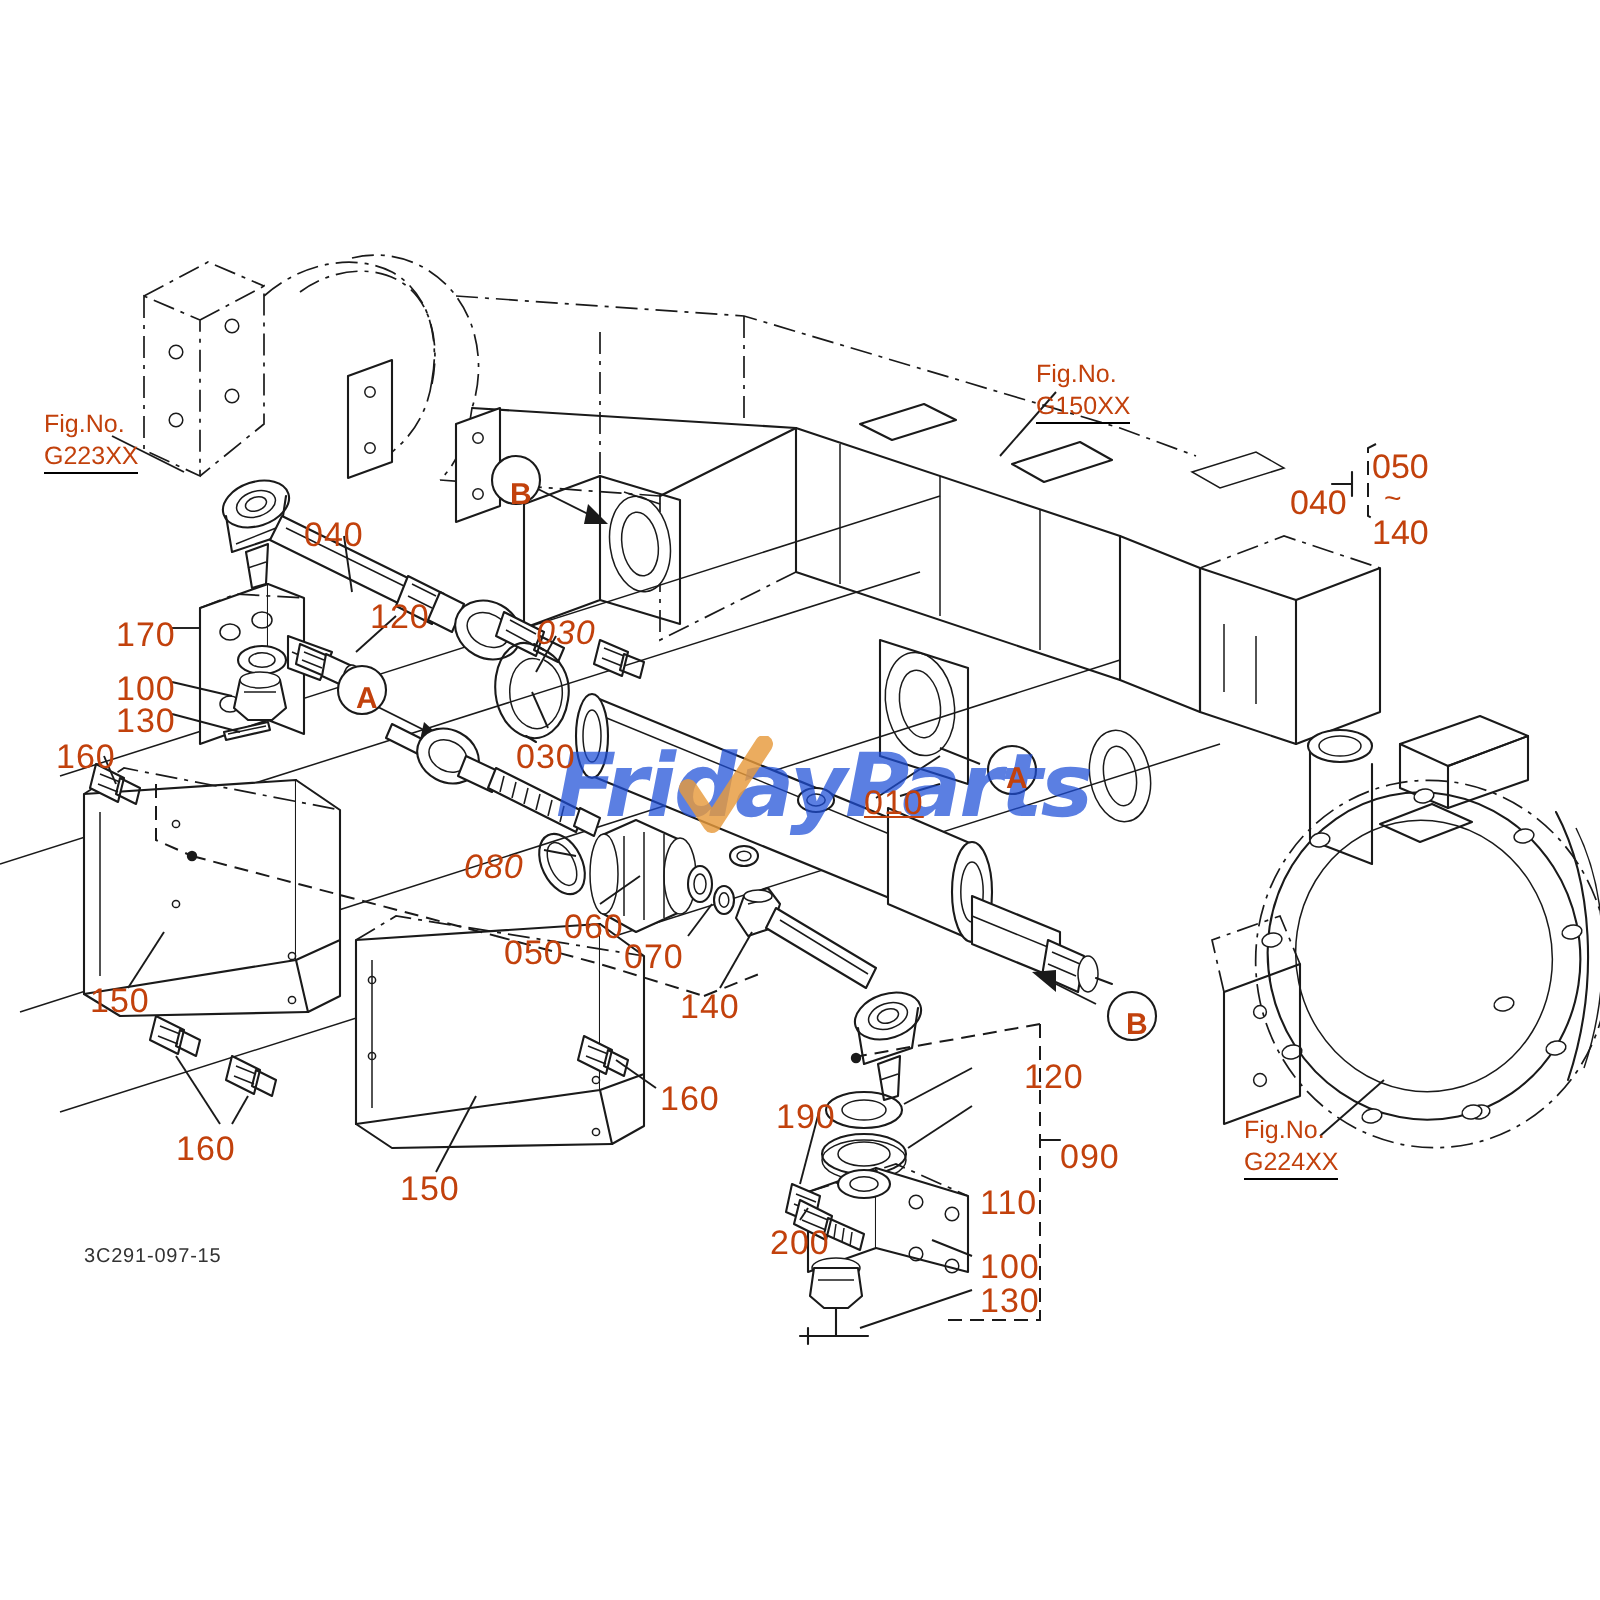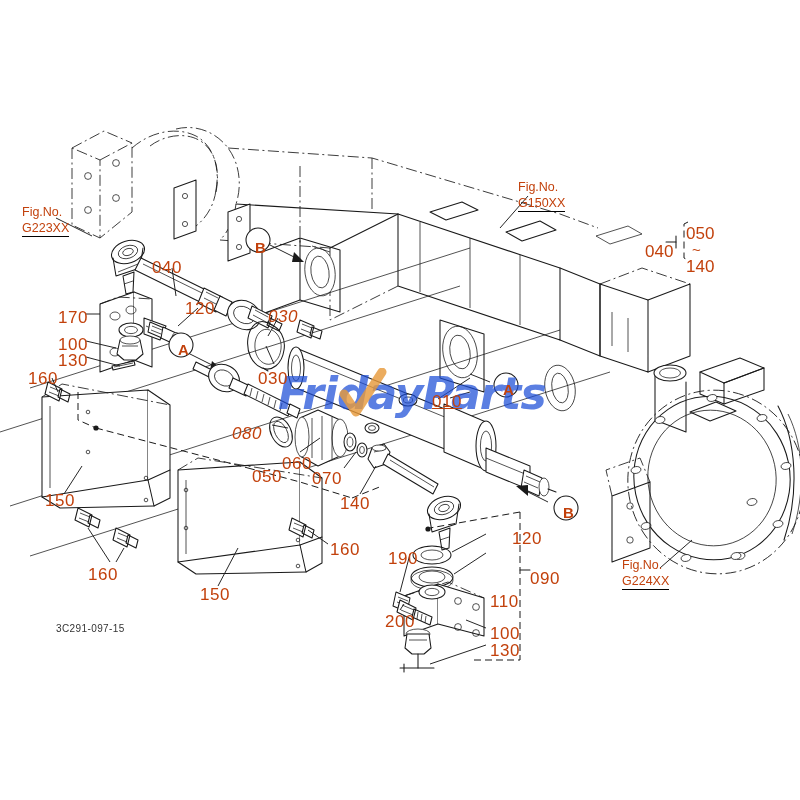--- a/index.html
+++ b/index.html
@@ -487,16 +487,16 @@
       <div class="lbl fig" style="left: 518px; top: 180px;"><div>Fig.No.</div><div><u>G150XX</u></div></div>
       <div class="lbl fig" style="left: 622px; top: 558px;"><div>Fig.No.</div><div><u>G224XX</u></div></div>
       <div class="lbl" style="left: 255px; top: 240px; font-size: 15px; font-weight: bold;">B</div>
       <div class="lbl" style="left: 178px; top: 342px; font-size: 15px; font-weight: bold;">A</div>
       <div class="lbl" style="left: 503px; top: 382px; font-size: 15px; font-weight: bold;">A</div>
       <div class="lbl" style="left: 563px; top: 505px; font-size: 15px; font-weight: bold;">B</div>
       <div class="lbl grp" style="left: 645px; top: 243px;">040</div>
       <div class="lbl grp" style="left: 686px; top: 225px;">050</div>
       <div class="lbl tilde" style="left: 692px; top: 242px;">~</div>
       <div class="lbl grp" style="left: 686px; top: 258px;">140</div>
-      <div class="lbl dwg" style="left: 56px; top: 624px;">3C291-097-15</div>
+      <div class="lbl dwg" style="left: 42px; top: 624px;">3C291-097-15</div>
     </div>
 
 </div>
 
 </body></html>

